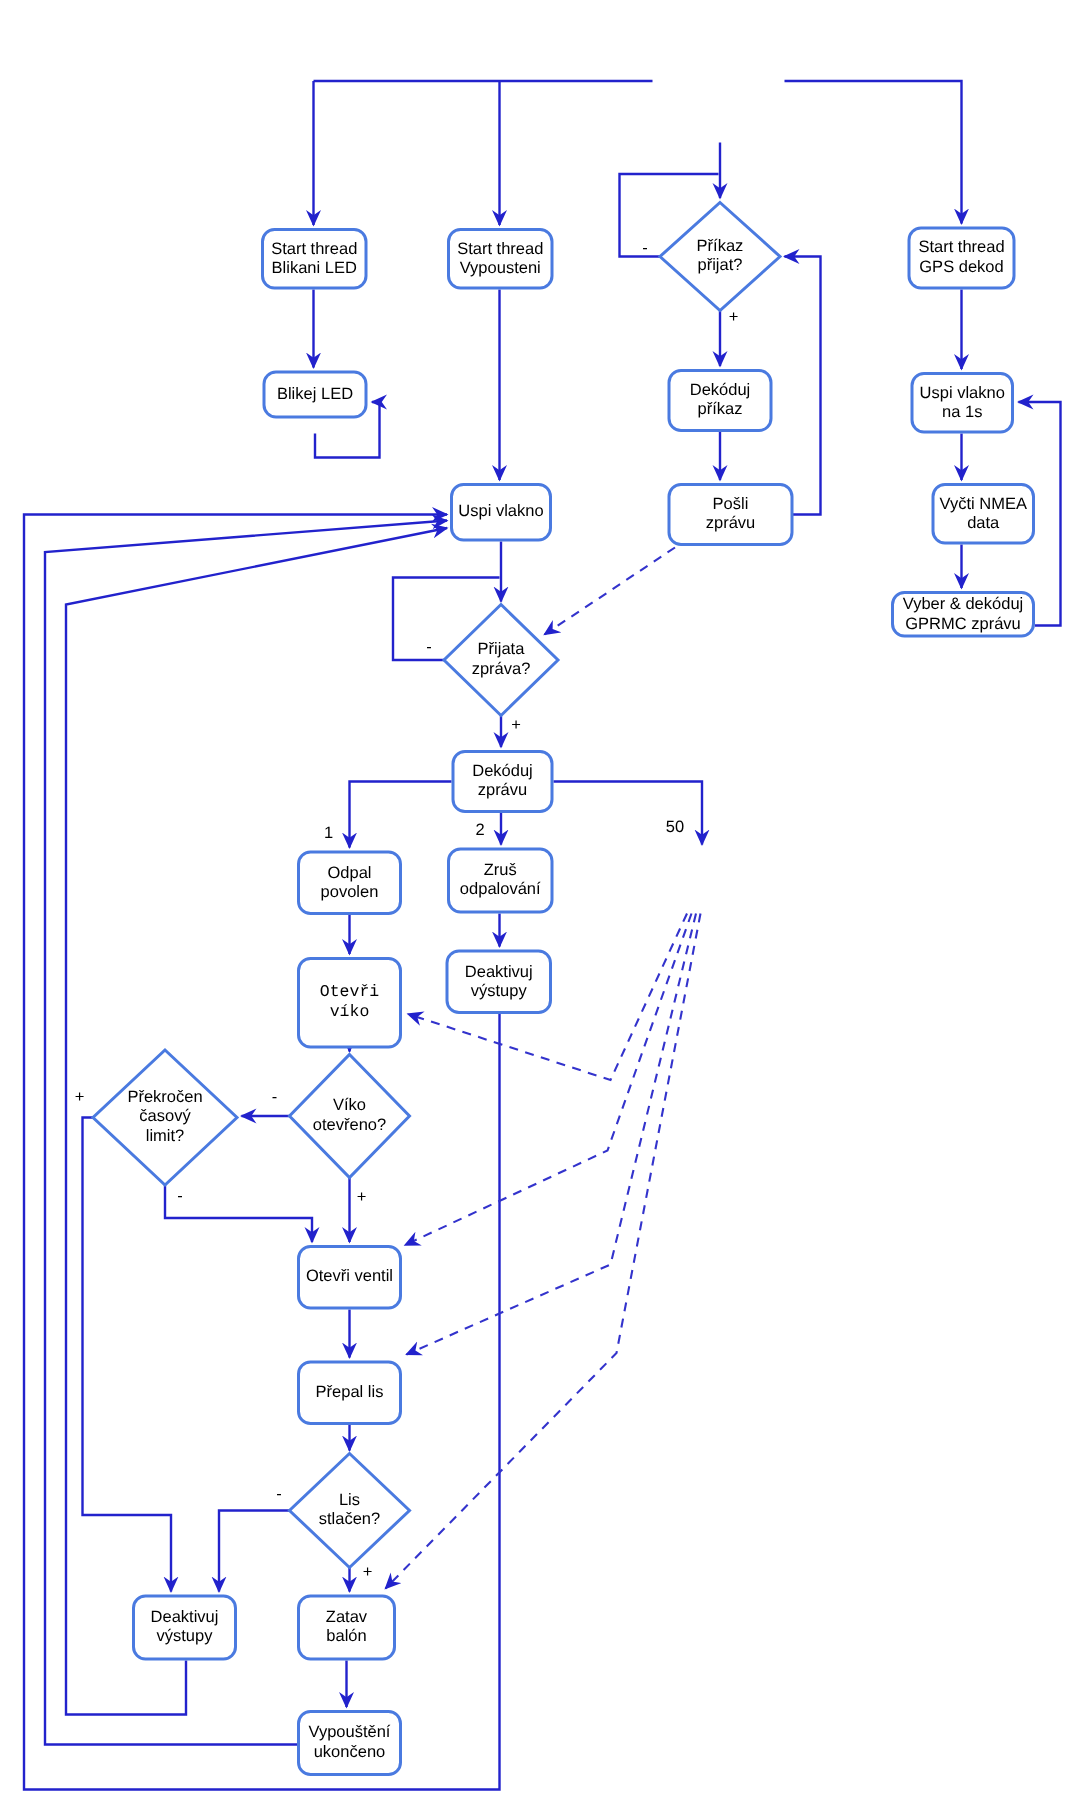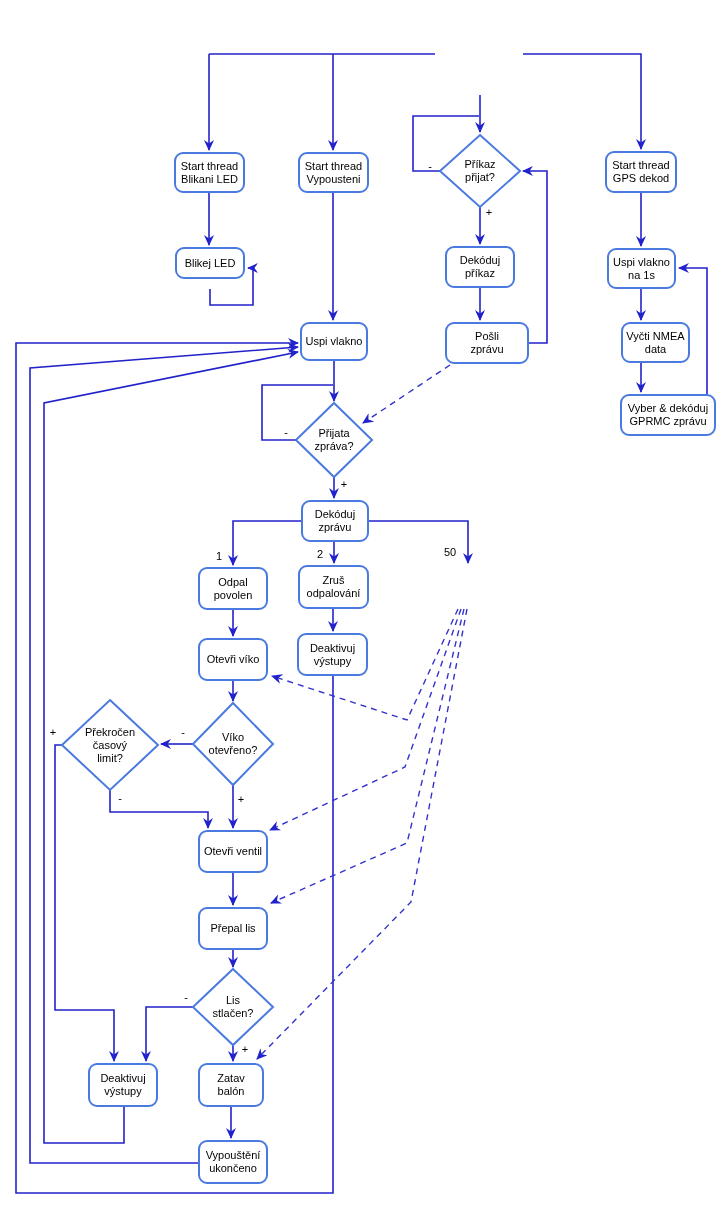--- a/index.html
+++ b/index.html
@@ -112,29 +112,29 @@
   <div class="node" style="left:175px;top:247px;width:70px;height:32px;">Blikej LED</div>
   <div class="node" style="left:445px;top:246px;width:70px;height:42px;">Dekóduj
 příkaz</div>
   <div class="node" style="left:607px;top:248px;width:69px;height:41px;">Uspi vlakno
 na 1s</div>
   <div class="node" style="left:300px;top:322px;width:68px;height:39px;">Uspi vlakno</div>
   <div class="node" style="left:445px;top:322px;width:84px;height:42px;">Pošli
 zprávu</div>
   <div class="node" style="left:621px;top:322px;width:69px;height:41px;">Vyčti NMEA
 data</div>
-  <div class="node" style="left:620px;top:394px;width:96px;height:42px;">Vyber &amp; dekóduj
+  <div class="node" style="left:594px;top:394px;width:96px;height:31px;">Vyber &amp; dekóduj
 GPRMC zprávu</div>
   <div class="node" style="left:301px;top:500px;width:68px;height:42px;">Dekóduj
 zprávu</div>
   <div class="node" style="left:198px;top:567px;width:70px;height:43px;">Odpal
 povolen</div>
   <div class="node" style="left:298px;top:565px;width:71px;height:44px;">Zruš
 odpalování</div>
-  <div class="node" style="left:198px;top:638px;width:70px;height:43px;">Otevři víko</div>
+  <div class="node" style="left:198px;top:638px;width:70px;height:61px;font-family:Liberation Mono, monospace;">Otevři víko</div>
   <div class="node" style="left:297px;top:633px;width:71px;height:43px;">Deaktivuj
 výstupy</div>
   <div class="node" style="left:198px;top:830px;width:70px;height:43px;">Otevři ventil</div>
   <div class="node" style="left:198px;top:907px;width:70px;height:43px;">Přepal lis</div>
   <div class="node" style="left:88px;top:1063px;width:70px;height:44px;">Deaktivuj
 výstupy</div>
   <div class="node" style="left:198px;top:1063px;width:66px;height:44px;">Zatav
 balón</div>
   <div class="node" style="left:198px;top:1140px;width:70px;height:44px;">Vypouštění
 ukončeno</div>

